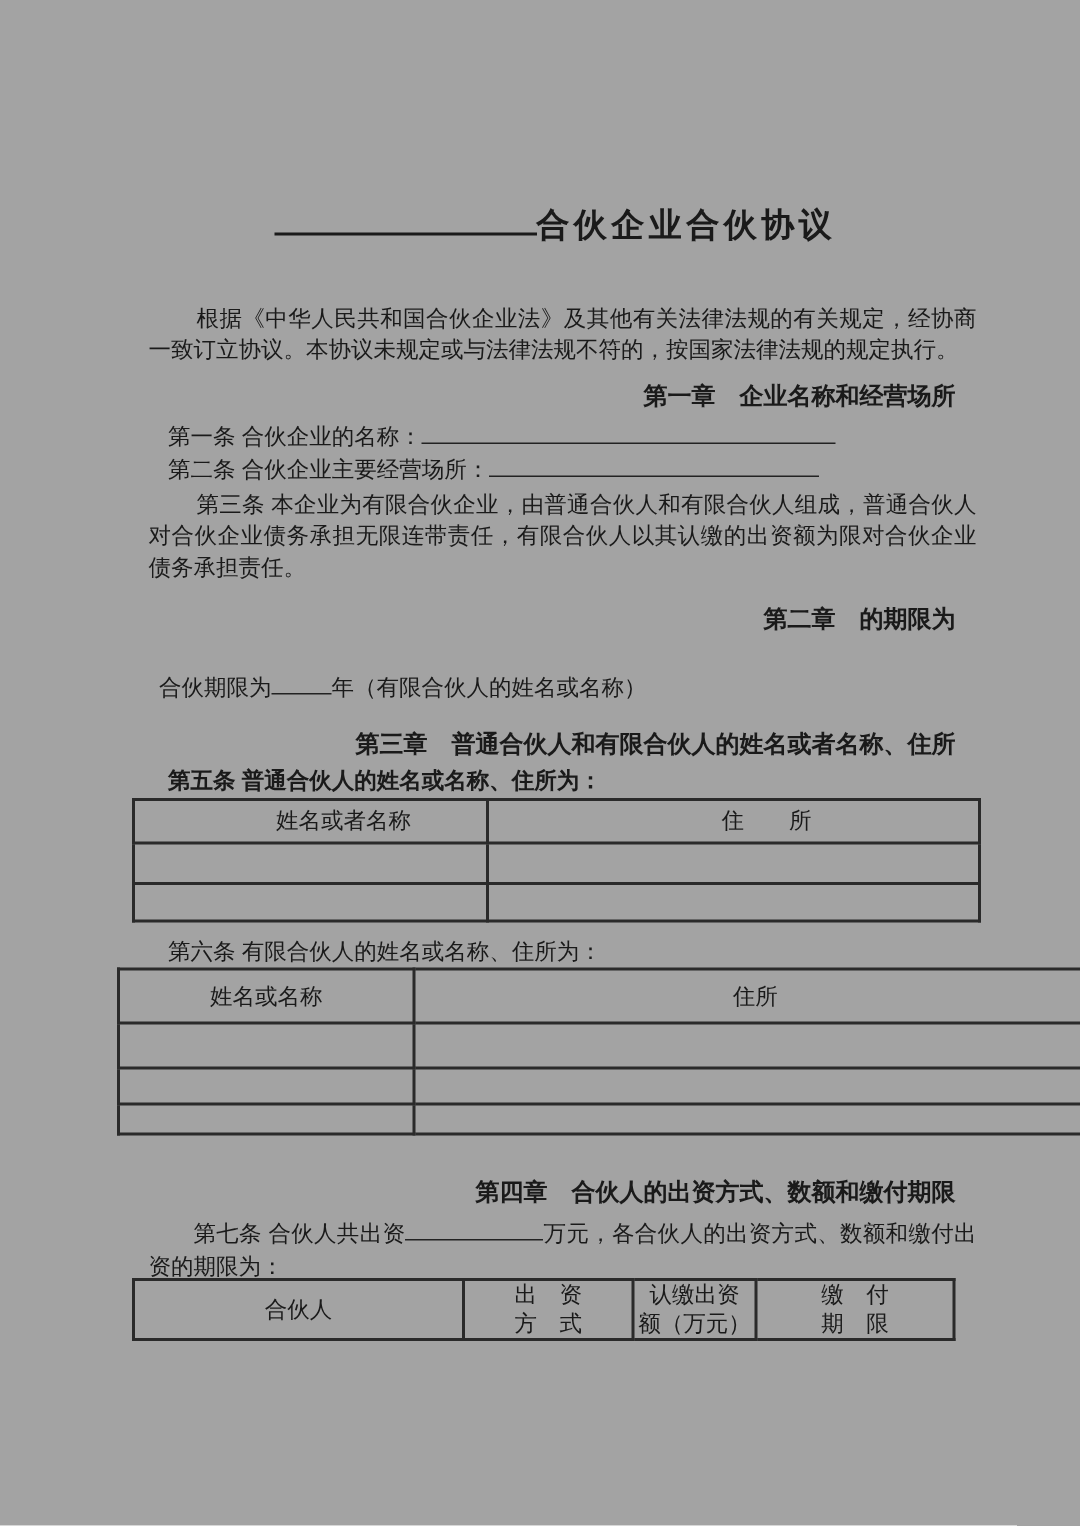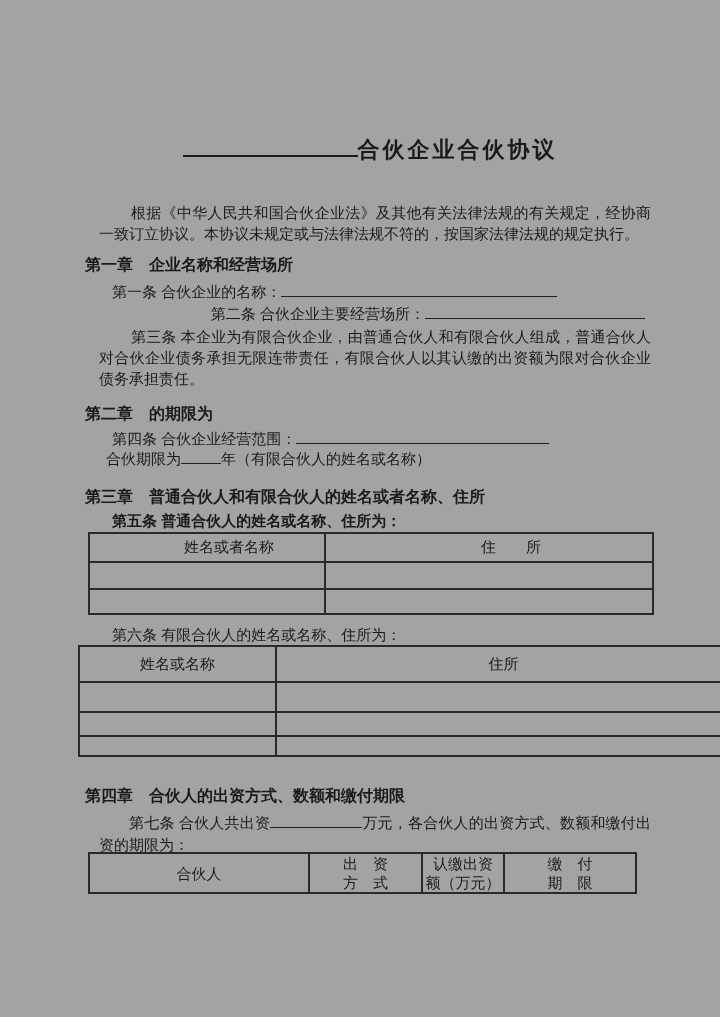--- a/index.html
+++ b/index.html
@@ -17,28 +17,28 @@
     border-bottom:2px solid #1a1a1a;vertical-align:baseline;letter-spacing:0;}
 
   
   .para{font-size:15px;line-height:21px;text-align:justify;left:99px;width:552px;}
   .intro{top:202px;text-indent:32px;}
   .clause3{top:326px;text-indent:32px;}
   .clause7{top:812px;line-height:22px;text-indent:30px;}
   .line{left:85px;width:560px;font-size:15px;line-height:20px;white-space:nowrap;}
   .indent{text-indent:27px;}
   .clause1{top:282px;}
-  .clause2{top:304px;text-align:right;}
+  .clause2{top:304px;}
   .clause4{top:429px;}
   .termline{top:449px;text-indent:21px;}
   .clause5{top:511px;font-weight:bold;}
   .clause6{top:625px;}
 
   
-  .heading{left:85px;width:552px;text-align:left;font-size:16px;
+  .heading{left:85px;width:552px;text-align:right;font-size:16px;
     font-weight:bold;line-height:18px;}
   .ch1{top:256px;}
   .ch2{top:405px;}
   .ch3{top:488px;}
   .ch4{top:787px;}
 
   
   .blank{display:inline-block;height:13px;border-bottom:1px solid #222;vertical-align:baseline;}
   .bw-name{width:276px;}
   .bw-place{width:220px;}
@@ -81,21 +81,20 @@
   <div class="block heading ch1">第一章　企业名称和经营场所</div>
 
   <div class="block line indent clause1"><span>第一条 合伙企业的名称：</span><span class="blank bw-name"></span></div>
 
   <div class="block line indent clause2"><span>第二条 合伙企业主要经营场所：</span><span class="blank bw-place"></span></div>
 
   <p class="block para clause3">第三条 本企业为有限合伙企业，由普通合伙人和有限合伙人组成，普通合伙人对合伙企业债务承担无限连带责任，有限合伙人以其认缴的出资额为限对合伙企业债务承担责任。</p>
 
   <div class="block heading ch2">第二章　的期限为</div>
 
-  <div class="block line indent clause4"><span>第四条 合伙企业经营范围：</span><span class="blank bw-scope"></span></div>
 
   <div class="block line termline"><span>合伙期限为</span><span class="blank bw-term"></span><span>年（有限合伙人的姓名或名称）</span></div>
 
   <div class="block heading ch3">第三章　普通合伙人和有限合伙人的姓名或者名称、住所</div>
 
   <div class="block line indent clause5">第五条 普通合伙人的姓名或名称、住所为：</div>
 
   <table class="tbl t1">
     <colgroup>
         <col class="c1">

